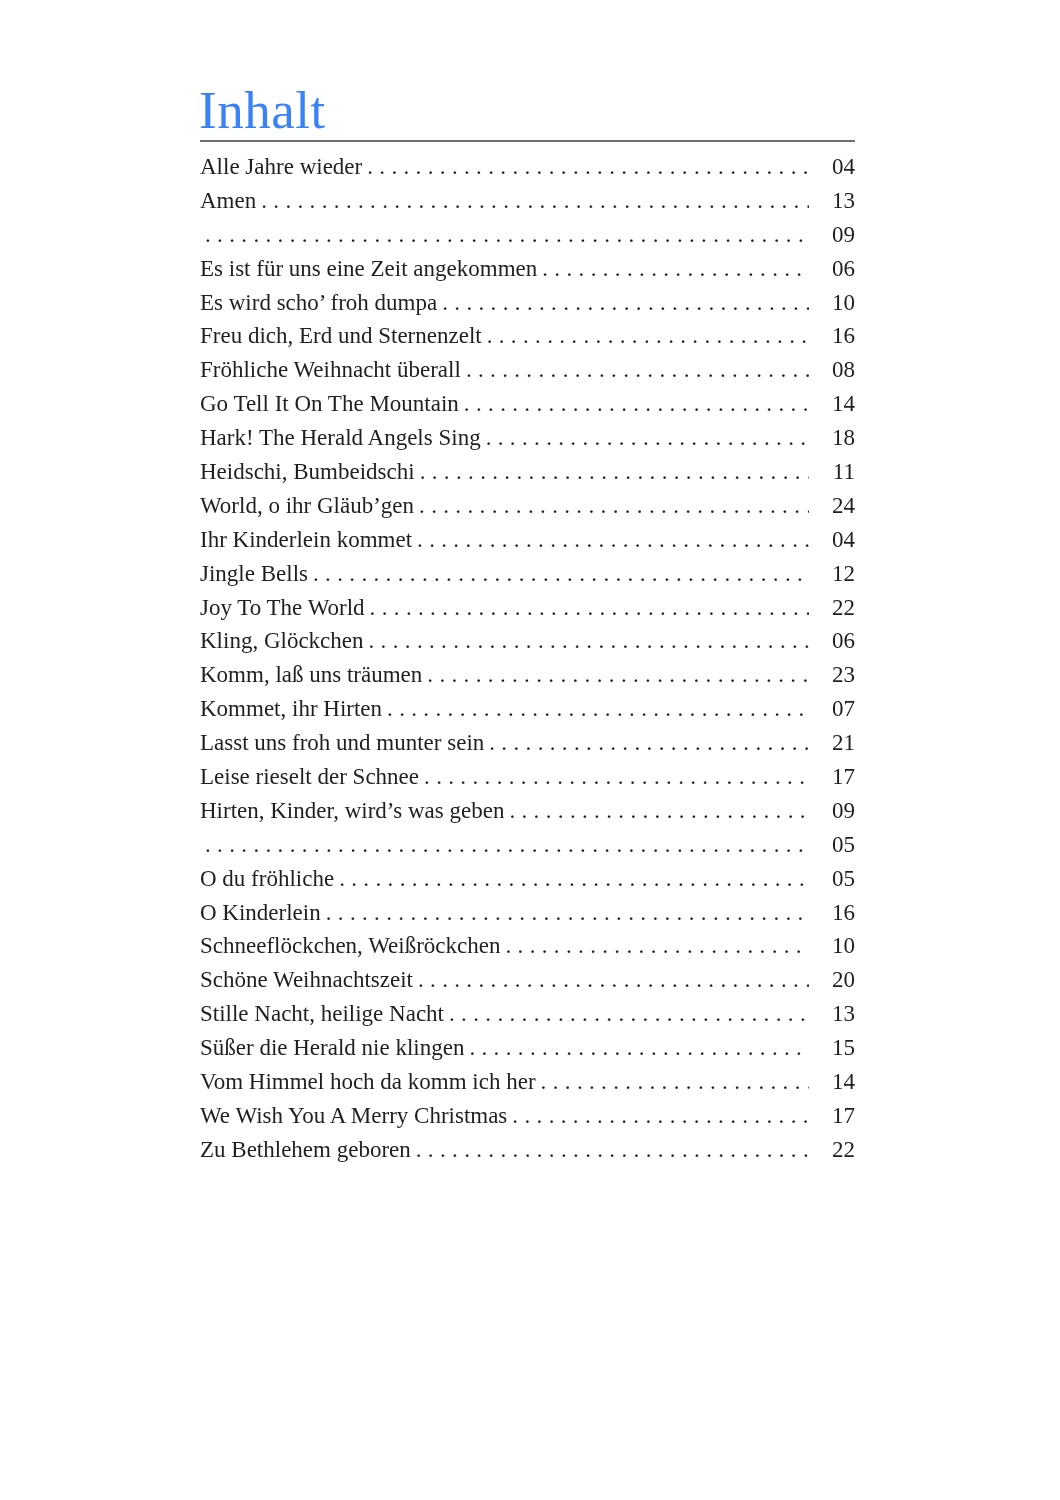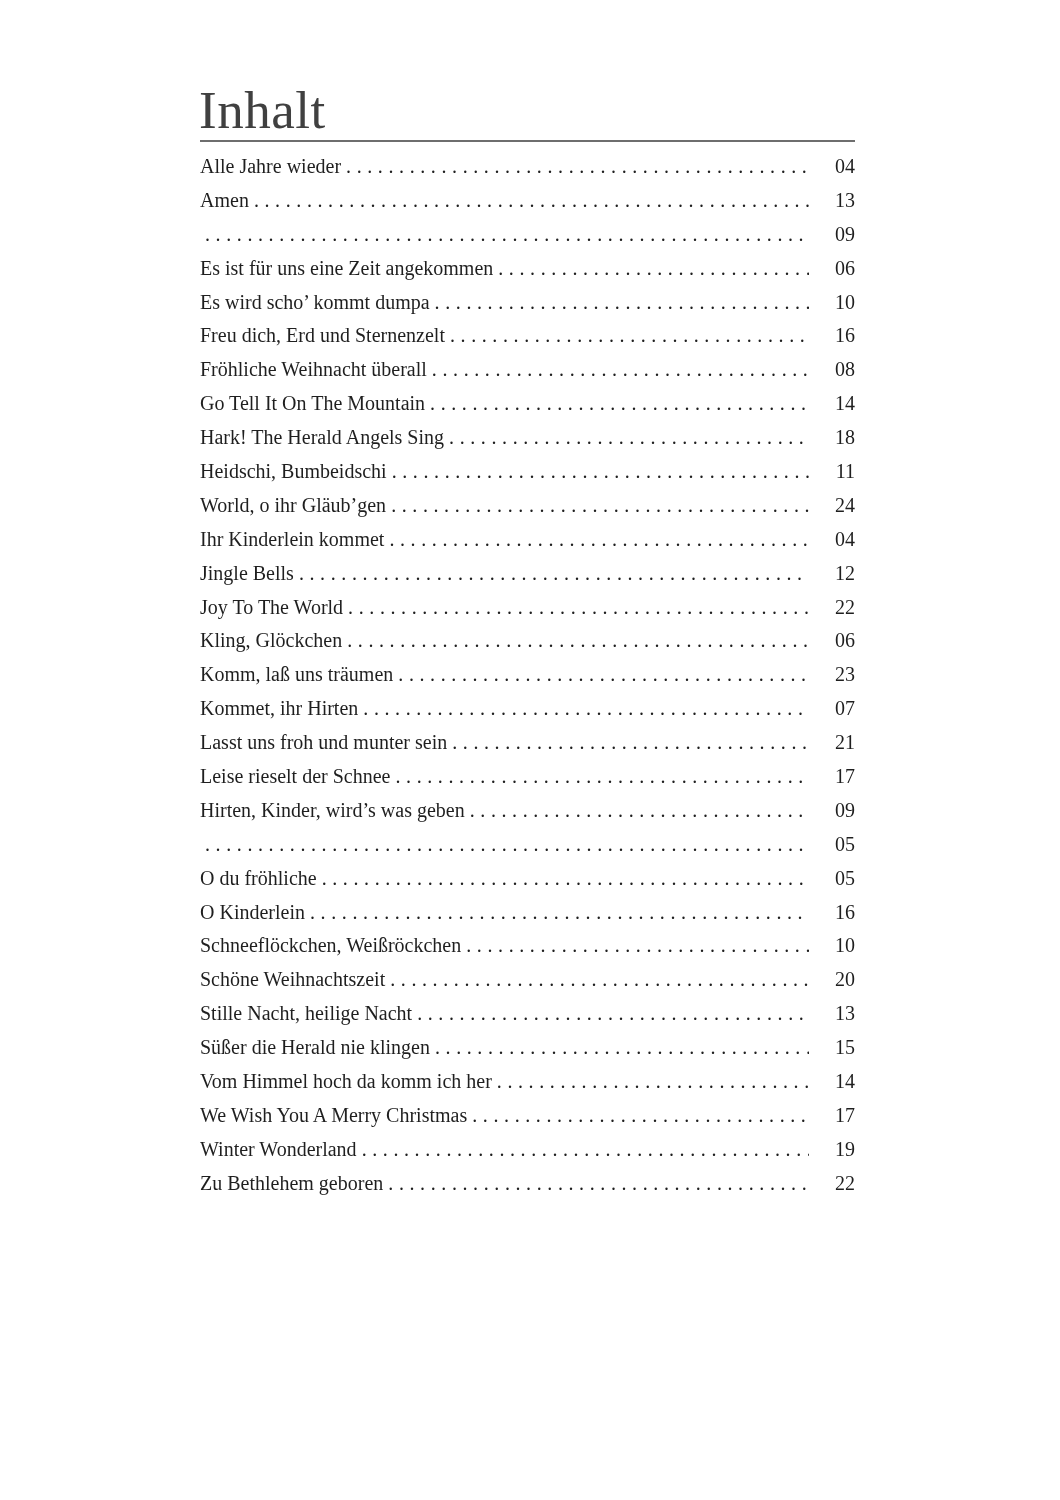--- a/index.html
+++ b/index.html
@@ -16,21 +16,21 @@
     background: #ffffff;
     overflow: hidden;
   }
   .page-title {
     position: absolute;
     left: 199px;
     top: 84px;
     font-size: 53px;
     font-weight: 500;
     line-height: 1;
-    color: #404040;
+    color: #3b82f6;
     letter-spacing: 0.5px;
   }
   .title-rule {
     position: absolute;
     left: 200px;
     top: 140px;
     width: 655px;
     height: 2px;
     background: #6e6e6e;
   }
@@ -38,21 +38,21 @@
     position: absolute;
     left: 200px;
     top: 150px;
     width: 655px;
   }
   .toc-row {
     display: flex;
     align-items: flex-end;
     height: 33.9px;
     line-height: 33.9px;
-    font-size: 20px;
+    font-size: 23px;
     color: #1f1f1f;
     white-space: nowrap;
   }
   .song-title {
     flex: 0 0 auto;
   }
   .dot-leader {
     flex: 1 1 auto;
     overflow: hidden;
     margin-left: 5px;
@@ -93,21 +93,21 @@
     <span class="page-number">09</span>
   </div>
 
   <div class="toc-row">
     <span class="song-title">Es ist für uns eine Zeit angekommen</span>
     <span class="dot-leader"></span>
     <span class="page-number">06</span>
   </div>
 
   <div class="toc-row">
-    <span class="song-title">Es wird scho’ kommt dumpa</span>
+    <span class="song-title">Es wird scho’ froh dumpa</span>
     <span class="dot-leader"></span>
     <span class="page-number">10</span>
   </div>
 
   <div class="toc-row">
     <span class="song-title">Freu dich, Erd und Sternenzelt</span>
     <span class="dot-leader"></span>
     <span class="page-number">16</span>
   </div>
 
@@ -241,25 +241,20 @@
     <span class="dot-leader"></span>
     <span class="page-number">14</span>
   </div>
 
   <div class="toc-row">
     <span class="song-title">We Wish You A Merry Christmas</span>
     <span class="dot-leader"></span>
     <span class="page-number">17</span>
   </div>
 
-  <div class="toc-row">
-    <span class="song-title">Winter Wonderland</span>
-    <span class="dot-leader"></span>
-    <span class="page-number">19</span>
-  </div>
 
   <div class="toc-row">
     <span class="song-title">Zu Bethlehem geboren</span>
     <span class="dot-leader"></span>
     <span class="page-number">22</span>
   </div>
 </div>
 </div>
 
 </body></html>

